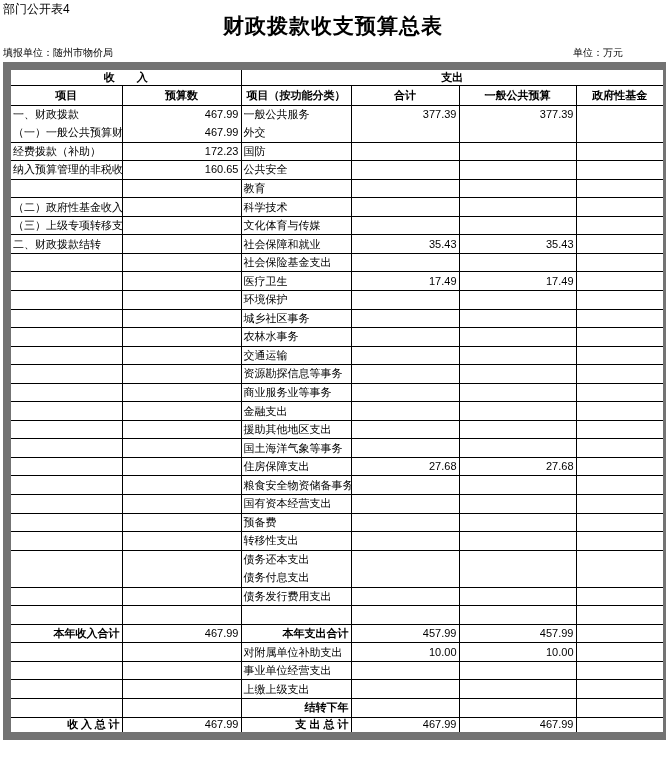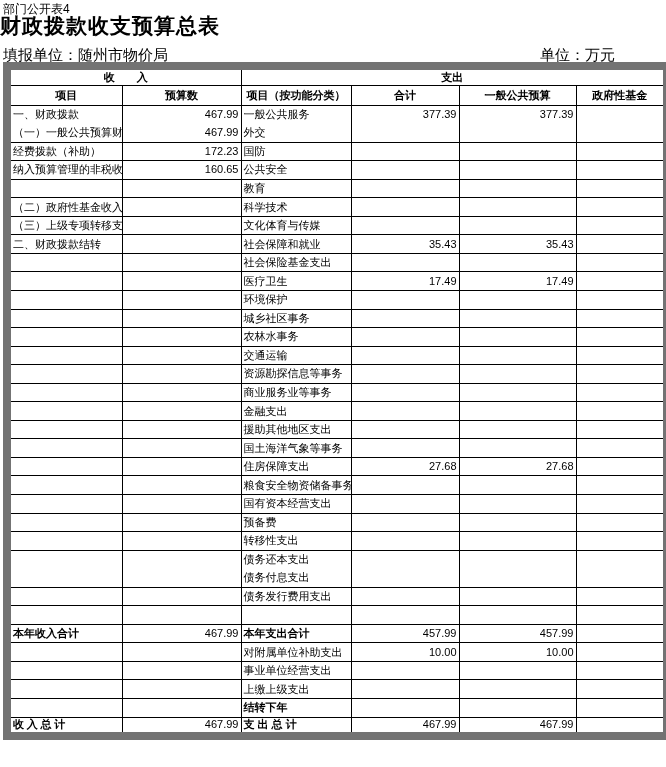--- a/index.html
+++ b/index.html
@@ -18,34 +18,35 @@
     left: 3px;
     font-size: 12px;
     text-align: center;
   }
   .title {
     position: absolute;
     top: 12px;
     left: 0;
     width: 100%;
     margin: 0;
+    text-align: center;
     font-size: 21px;
     font-weight: bold;
     letter-spacing: 1px;
   }
   .info-row {
     position: absolute;
     top: 46px;
     left: 3px;
     width: 628px;
-    font-size: 15px;
+    font-size: 10px;
   }
   .info-right {
     position: absolute;
-    right: 16px;
+    right: 8px;
     top: 0;
   }
   table.budget {
     position: absolute;
     top: 62px;
     left: 3px;
     width: 660px;
     border-collapse: collapse;
     table-layout: fixed;
     border: 8px solid #737373;
@@ -65,21 +66,21 @@
     font-weight: bold;
     text-align: center;
   }
   tbody tr { height: 18.55px; }
   td.item { text-align: left; padding-left: 3px; }
   td.num  { text-align: right; padding-right: 3px; }
   td.ind0 { padding-left: 3px; font-family: Liberation Serif, serif; }
   td.ind1 { padding-left: 9px; }
   td.ind2 { padding-left: 25px; }
   td.bold { font-weight: bold; }
-  td.center { text-align: left; margin-left: 20px; }
+  td.center { text-align: right; margin-left: 20px; }
   tr.nbb td { border-bottom-style: hidden; }
 </style>
 </head>
 <body>
 
 <div class="page">
 
   <div class="sheet-label">部门公开表4</div>
 
   <h1 class="title">财政拨款收支预算总表</h1>

